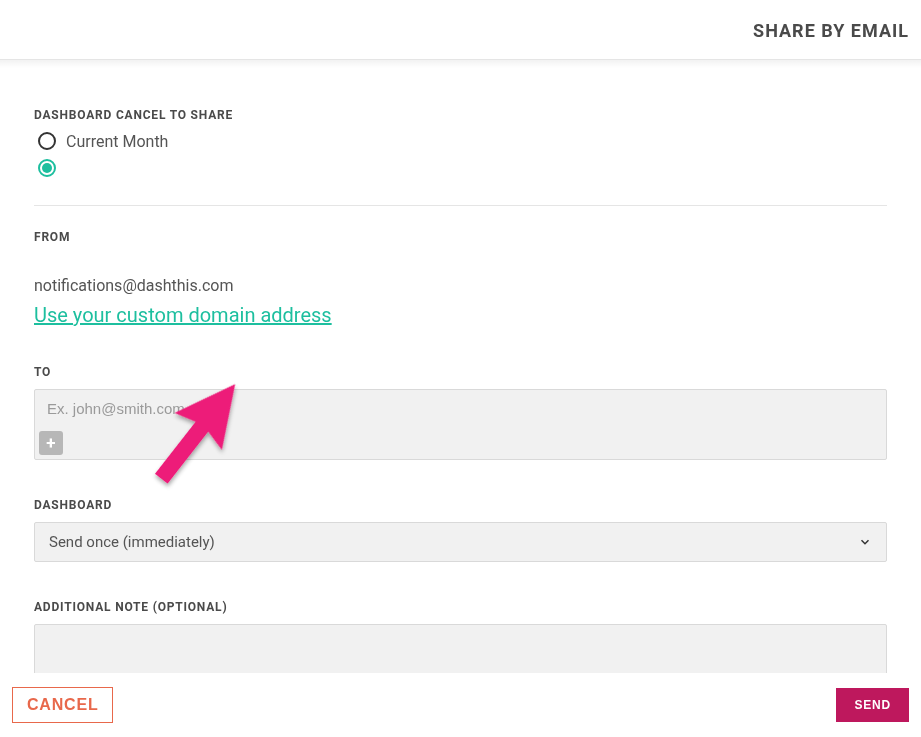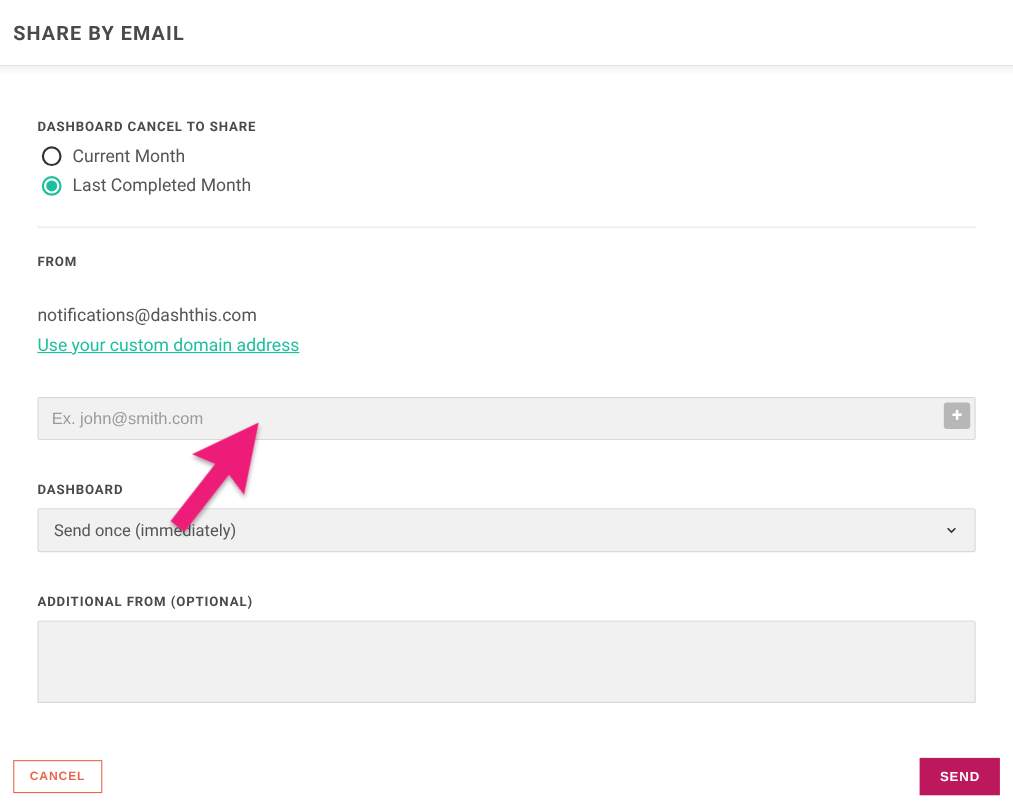--- a/index.html
+++ b/index.html
@@ -7,20 +7,21 @@
       font-family: -apple-system, BlinkMacSystemFont, "Segoe UI", Roboto, Helvetica, Arial, sans-serif;
       background: #fff;
       width: 921px;
       height: 737px;
       position: relative;
       overflow: hidden;
     }
     .header {
       padding: 20px 12px 18px;
       border-bottom: 1px solid #e5e5e5;
+      text-align: right;
     }
     .header h1 {
       font-size: 18px;
       font-weight: 700;
       letter-spacing: 1px;
       color: #4a4a4a;
     }
     .shadow-bar {
       height: 8px;
       background: linear-gradient(to bottom, rgba(0,0,0,0.05), rgba(0,0,0,0));
@@ -30,21 +31,20 @@
     }
     .section-label {
       font-size: 12px;
       font-weight: 700;
       letter-spacing: 0.8px;
       color: #4a4a4a;
       margin-bottom: 10px;
     }
     .radio-row {
       display: flex;
-      align-items: center;
       gap: 10px;
       margin-bottom: 8px;
       margin-left: 4px;
       cursor: pointer;
     }
     .radio-outer {
       width: 18px; height: 18px;
       border: 2px solid #333;
       border-radius: 50%;
       display: flex; align-items: center; justify-content: center;
@@ -66,33 +66,34 @@
       border-top: 1px solid #e5e5e5;
       margin: 28px 0 24px;
     }
     .from-value {
       font-size: 16px;
       color: #555;
       margin-bottom: 8px;
       margin-top: 32px;
     }
     .custom-link {
-      font-size: 16px;
+      font-size: 20px;
       color: #1dbf9f;
       text-decoration: underline;
       cursor: pointer;
       display: inline-block;
     }
     .spacer { height: 38px; }
     .input-wrap {
       display: flex;
       align-items: stretch;
       border: 1px solid #d9d9d9;
       background: #f1f1f1;
       border-radius: 2px;
+      flex-direction: column;
     }
     .text-input {
       flex: 1;
       border: none;
       background: transparent;
       padding: 10px 12px;
       font-size: 15px;
       color: #555;
       outline: none;
     }
@@ -146,21 +147,21 @@
       background: #fff;
       padding: 14px 12px;
       display: flex;
       justify-content: space-between;
       align-items: center;
     }
     .cancel-btn {
       border: 1px solid #e8684b;
       background: #fff;
       color: #e8684b;
-      font-size: 11px;
+      font-size: 16px;
       font-weight: 700;
       letter-spacing: 0.8px;
       padding: 8px 14px;
       cursor: pointer;
     }
     .send-btn {
       border: none;
       background: #be185d;
       color: #fff;
       font-size: 12px;
@@ -189,51 +190,51 @@
 
   <div class="radio-row">
     <span class="radio-outer"></span>
     <span class="radio-label">Current Month</span>
   </div>
 
   <div class="radio-row">
     <span class="radio-outer selected">
       <span class="radio-inner"></span>
     </span>
-    <span class="radio-label">Last Completed Month</span>
   </div>
 
   <hr class="divider">
 
   <div class="section-label">FROM</div>
   <div class="from-value">notifications@dashthis.com</div>
   <a class="custom-link">Use your custom domain address</a>
 
   <div class="spacer"></div>
 
+  <div class="section-label">TO</div>
   <div class="input-wrap">
     <input class="text-input" type="text" placeholder="Ex. john@smith.com" style="">
     <div class="add-btn">
       <span>+</span>
     </div>
   </div>
 
   <div class="spacer"></div>
 
   <div class="section-label">DASHBOARD</div>
   <div class="select-wrap">
     <span class="select-value">Send once (immediately)</span>
     <svg class="chevron" viewBox="0 0 24 24" fill="none" stroke="#333" stroke-width="2.5">
       <polyline points="6 9 12 15 18 9"></polyline>
     </svg>
   </div>
 
   <div class="spacer"></div>
 
-  <div class="section-label">ADDITIONAL FROM (OPTIONAL)</div>
+  <div class="section-label">ADDITIONAL NOTE (OPTIONAL)</div>
   <textarea class="textarea" style=""></textarea>
 </div>
 
 <svg class="arrow-annotation" width="140" height="140" viewBox="0 0 140 140">
   <defs>
     <filter id="s" x="-20%" y="-20%" width="140%" height="140%">
       <feDropShadow dx="2" dy="2" stdDeviation="2" flood-opacity="0.35"></feDropShadow>
     </filter>
   </defs>
   <g transform="rotate(38 70 70)" filter="url(#s)">

